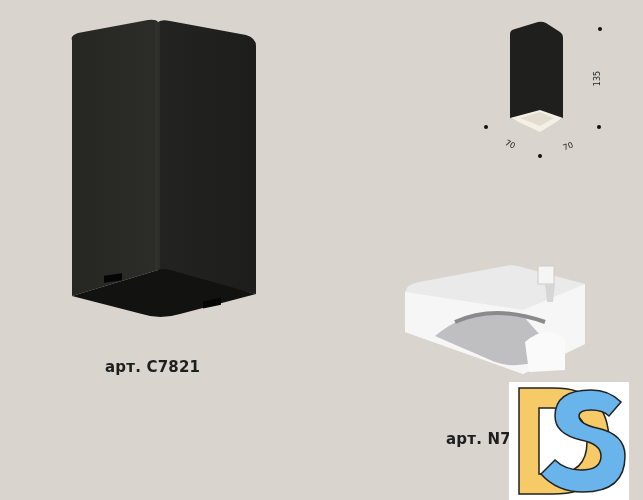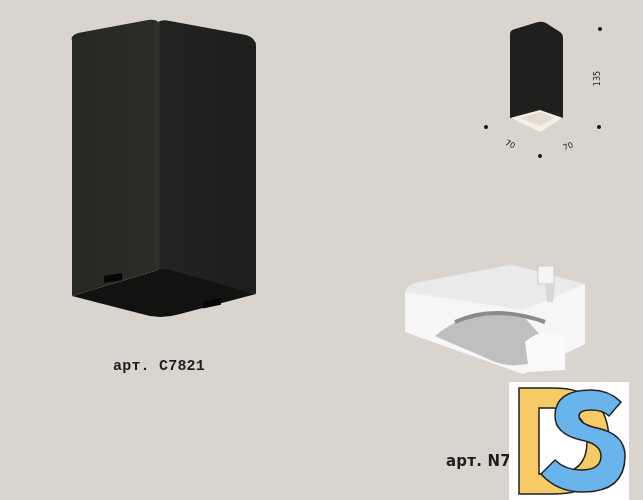--- a/index.html
+++ b/index.html
@@ -38,21 +38,21 @@
 
   <path d="M98 4 Q102 1 110 3 L186 17 Q196 20 196 28 L196 276 L98 252 Z" fill="url(#rightFace)"></path>
 
   <rect x="95" y="4" width="5" height="248" fill="#33332f" opacity="0.6"></rect>
 
   <path d="M12 278 L98 252 Q102 250 110 252 L196 276 L120 296 Q100 302 82 296 Z" fill="#121211"></path>
   <rect x="44" y="264" width="18" height="7" fill="#050505" transform="skewY(-8)"></rect>
   <rect x="143" y="284" width="18" height="7" fill="#050505" transform="skewY(-12) translate(0,30)"></rect>
 </svg>
 
-<div class="abs caption" style="left:113px;top:358px;font-family:Liberation Mono, monospace;">арт. C7821</div>
+<div class="abs caption" style="left:105px;top:358px;">арт. C7821</div>
 
 <svg class="abs" style="left:500px;top:18px;" width="70" height="120" viewBox="0 0 70 120">
   <path d="M10 16 Q10 12 15 11 L38 4 Q42 3 46 5 L60 14 Q63 16 63 20 L63 100 L40 112 L10 100 Z" fill="#1f1f1d"></path>
   <path d="M10 100 L40 92 L63 100 L40 114 Z" fill="#f4f0e6"></path>
   <path d="M20 100 L40 94 L54 100 L40 108 Z" fill="#e2ddd0"></path>
 </svg>
 <div class="abs dot" style="left:598px;top:27px;"></div>
 <div class="abs dot" style="left:484px;top:125px;"></div>
 <div class="abs dot" style="left:597px;top:125px;"></div>
 <div class="abs dot" style="left:538px;top:154px;"></div>
@@ -63,20 +63,20 @@
 <svg class="abs" style="left:395px;top:262px;" width="200" height="130" viewBox="0 0 200 130">
   <path d="M10 30 Q12 22 24 20 L110 4 Q120 2 130 6 L190 22 L190 82 L128 112 L10 70 Z" fill="#eaeaea"></path>
   <path d="M10 30 L128 48 L190 22 L190 82 L128 112 L10 70 Z" fill="#f6f6f6"></path>
   <path d="M40 74 Q80 40 130 56 L160 90 Q130 110 100 100 Z" fill="#bfbfc1"></path>
   <path d="M60 60 Q100 42 150 60" fill="none" stroke="#8a8a8c" stroke-width="4"></path>
   <path d="M130 80 Q150 62 170 76 L170 108 L134 110 Z" fill="#fafafa"></path>
   <rect x="143" y="4" width="16" height="18" fill="#f5f5f5" stroke="#ccc"></rect>
   <path d="M150 22 L160 22 L158 40 L152 40 Z" fill="#d6d6d6"></path>
 </svg>
 
-<div class="abs caption" style="left:446px;top:452px;">арт. N7</div>
+<div class="abs caption" style="left:446px;top:430px;">арт. N7</div>
 
 <div class="abs" style="left:509px;top:382px;width:120px;height:118px;background:#ffffff;">
   <svg width="120" height="118" viewBox="0 0 120 118">
     <path d="M10 6 L44 6 Q100 6 100 60 Q100 112 44 112 L10 112 Z M30 26 L30 92 L44 92 Q78 92 78 60 Q78 26 44 26 Z" fill="#f6cb67" stroke="#222" stroke-width="1.5" fill-rule="evenodd"></path>
     <path d="M112 20 Q100 8 82 8 Q46 8 46 34 Q46 52 72 58 Q92 62 92 74 Q92 88 72 88 Q56 88 46 78 L32 92 Q48 110 74 110 Q116 110 116 74 Q116 52 88 46 Q70 42 70 34 Q70 28 82 28 Q94 28 100 34 Z" fill="#6ab4ec" stroke="#222" stroke-width="1.5"></path>
   </svg>
 </div>
 
 </body></html>

